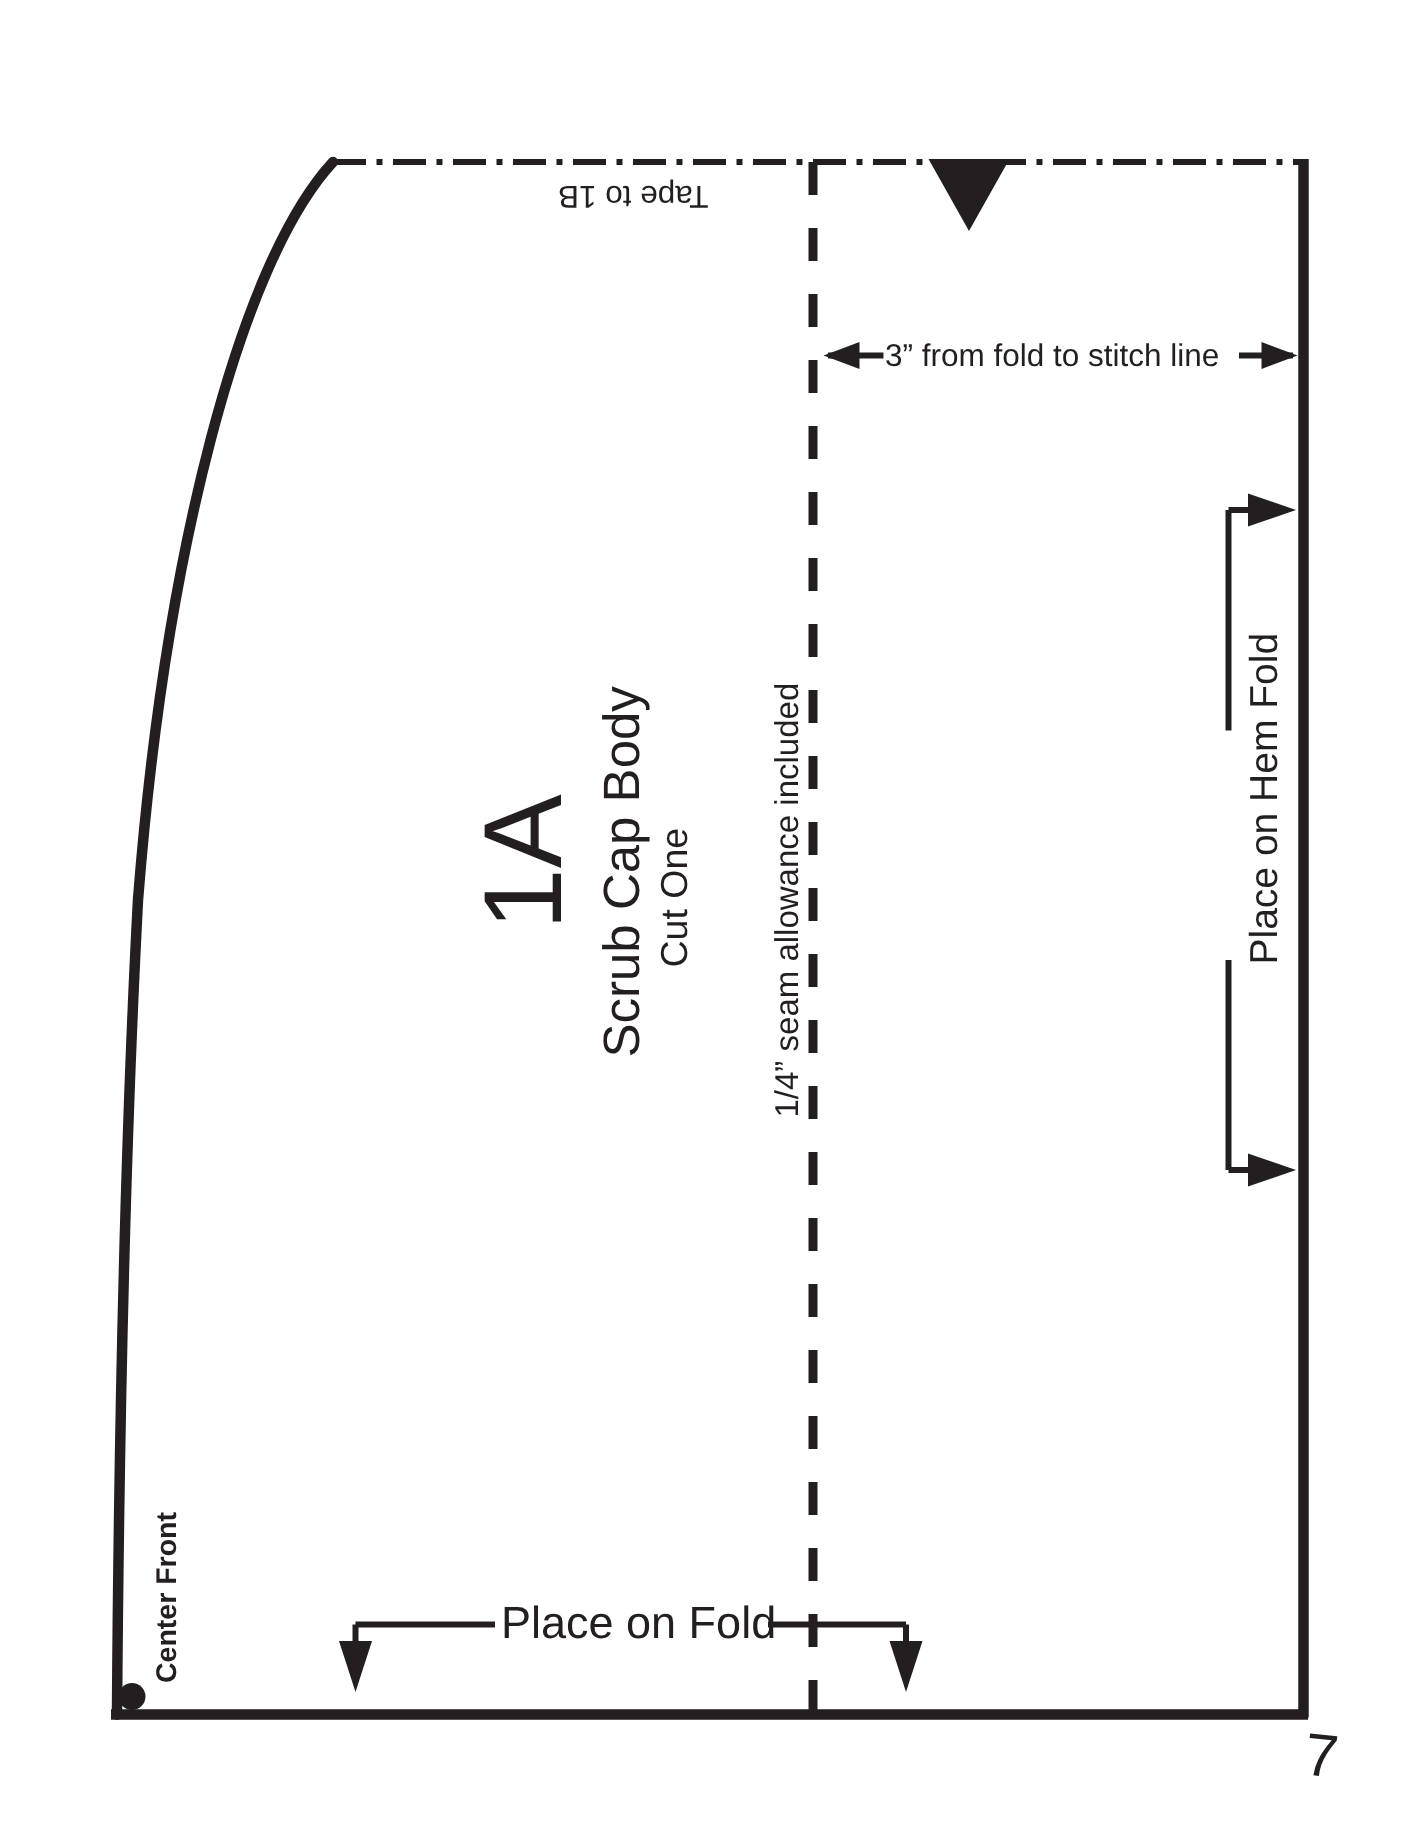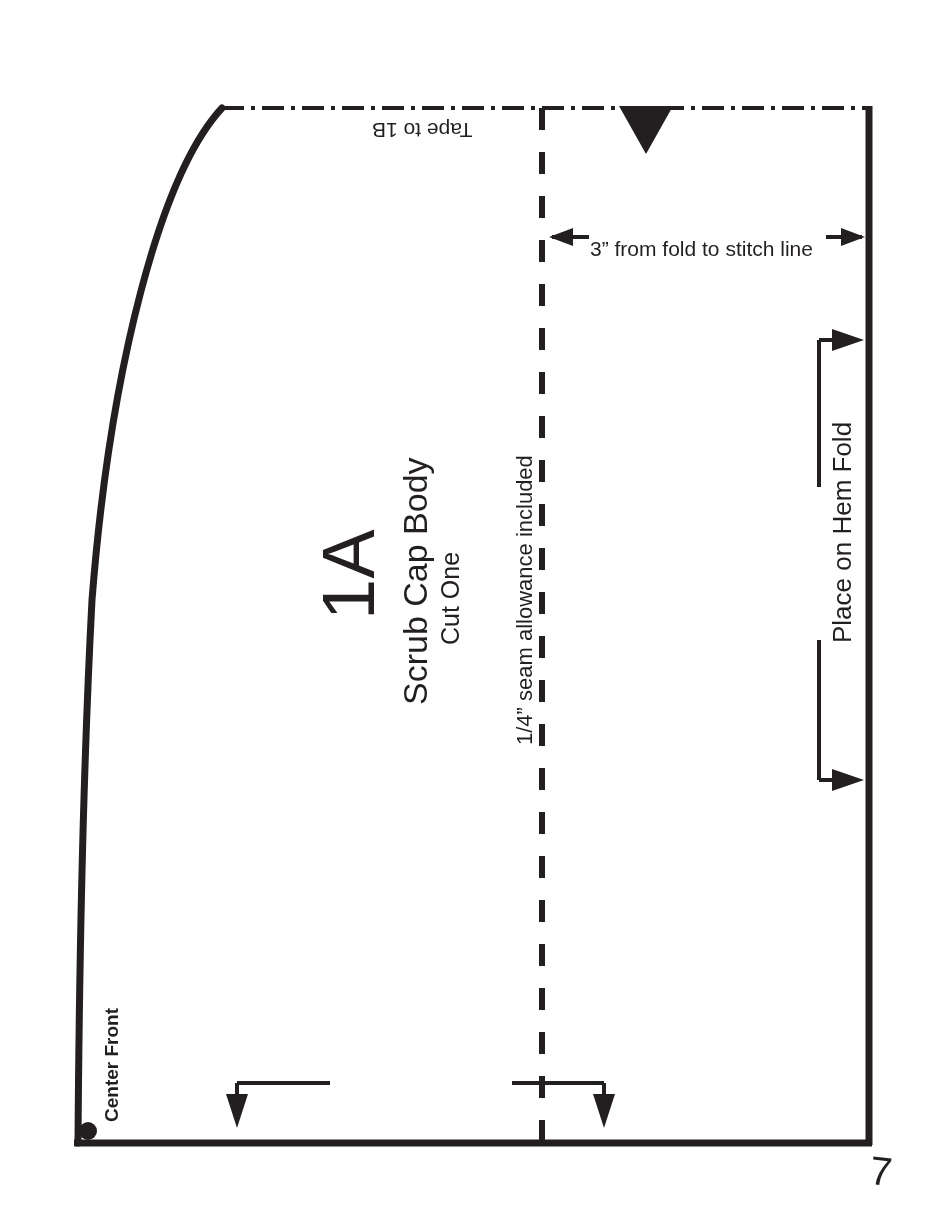--- a/index.html
+++ b/index.html
@@ -131,30 +131,31 @@
       <polygon points="237,1128 226,1094 248,1094" fill="#231f20"></polygon>
 
       <line x1="512" y1="1083" x2="604" y2="1083" stroke="#231f20" stroke-width="4"></line>
       <line x1="604" y1="1083" x2="604" y2="1098" stroke="#231f20" stroke-width="4"></line>
       <polygon points="604,1128 593,1094 615,1094" fill="#231f20"></polygon>
     </g>
   </svg>
 
   <div class="lbl rot-180" id="label-tape-to" style="left:372px; top:120px;">Tape to 1B</div>
 
-  <div class="lbl" id="label-stitch-distance" style="left:590px; top:238px;">3” from fold to stitch line</div>
+  <div class="lbl" id="label-stitch-distance" style="left:590px; top:227px;">3” from fold to stitch line</div>
 
   <div class="lbl rot-ccw" id="label-piece-code" style="left:312px; top:620px;">1A</div>
 
   <div class="lbl rot-ccw" id="label-piece-name" style="left:398px; top:705px;">Scrub Cap Body</div>
 
   <div class="lbl rot-ccw" id="label-cut-qty" style="left:438px; top:645px;">Cut One</div>
 
   <div class="lbl rot-ccw" id="label-seam-allowance" style="left:514px; top:745px;">1/4” seam allowance included</div>
 
   <div class="lbl rot-ccw" id="label-hem-fold" style="left:829px; top:643px;">Place on Hem Fold</div>
 
+  <div class="lbl" id="label-place-on-fold" style="left:334px; top:1068px;">Place on Fold</div>
 
   <div class="lbl rot-ccw" id="label-center-front" style="left:102px; top:1122px;">Center Front</div>
 
   <div class="lbl" id="label-page-number" style="left:872px; top:1150px;">7</div>
 
 </div>
 
 </body></html>

